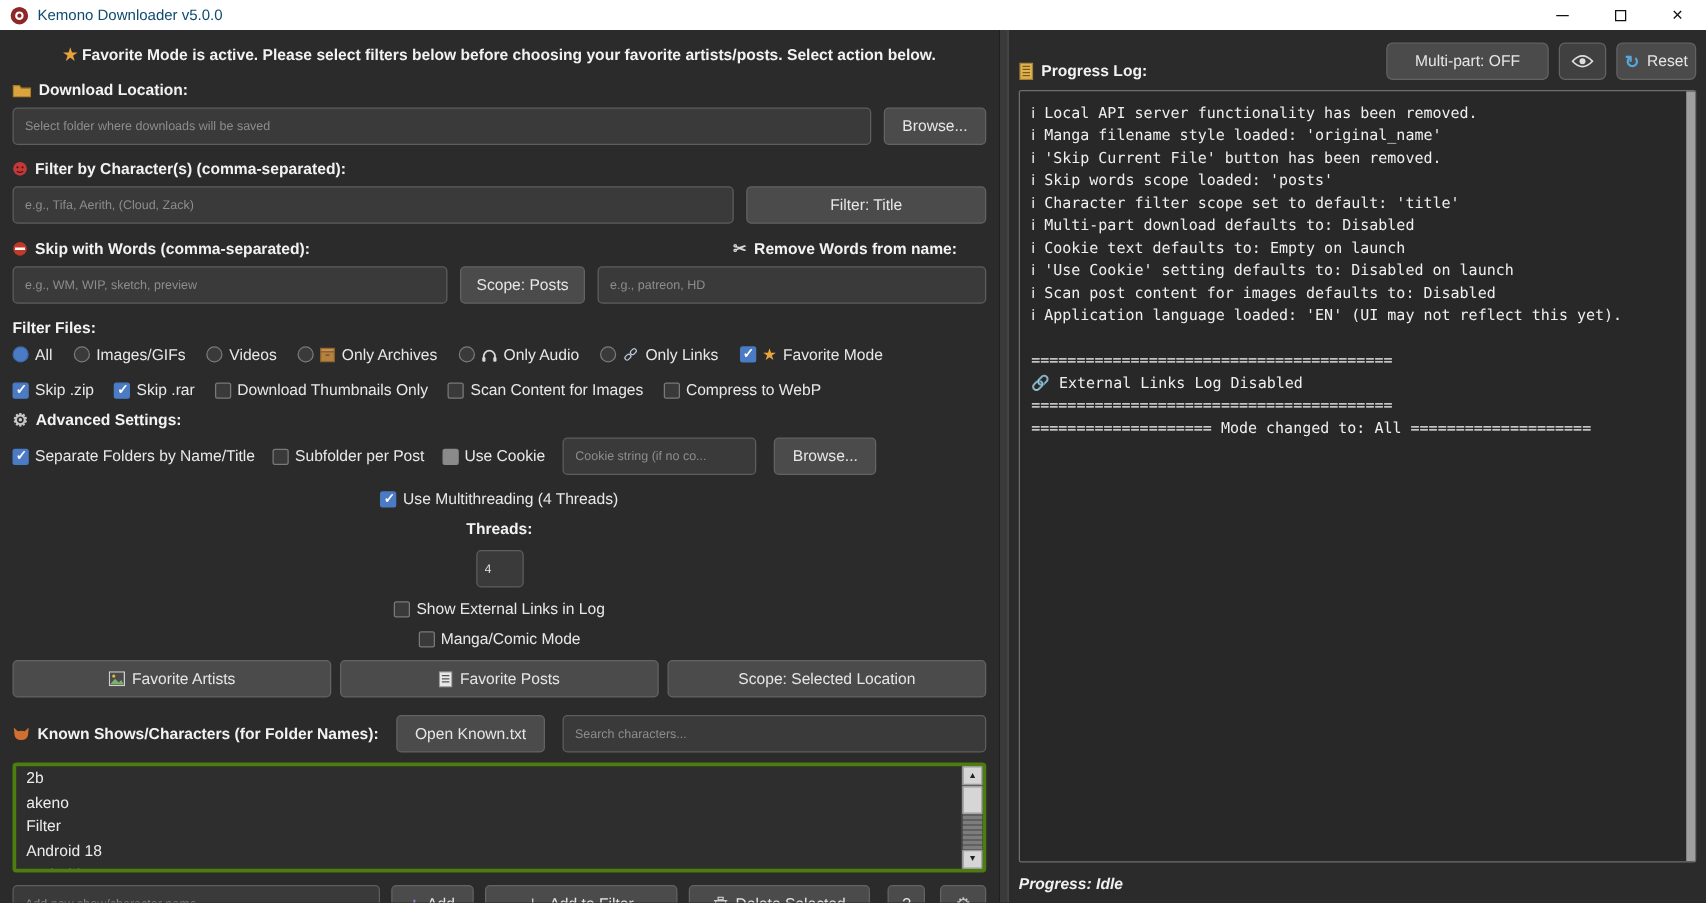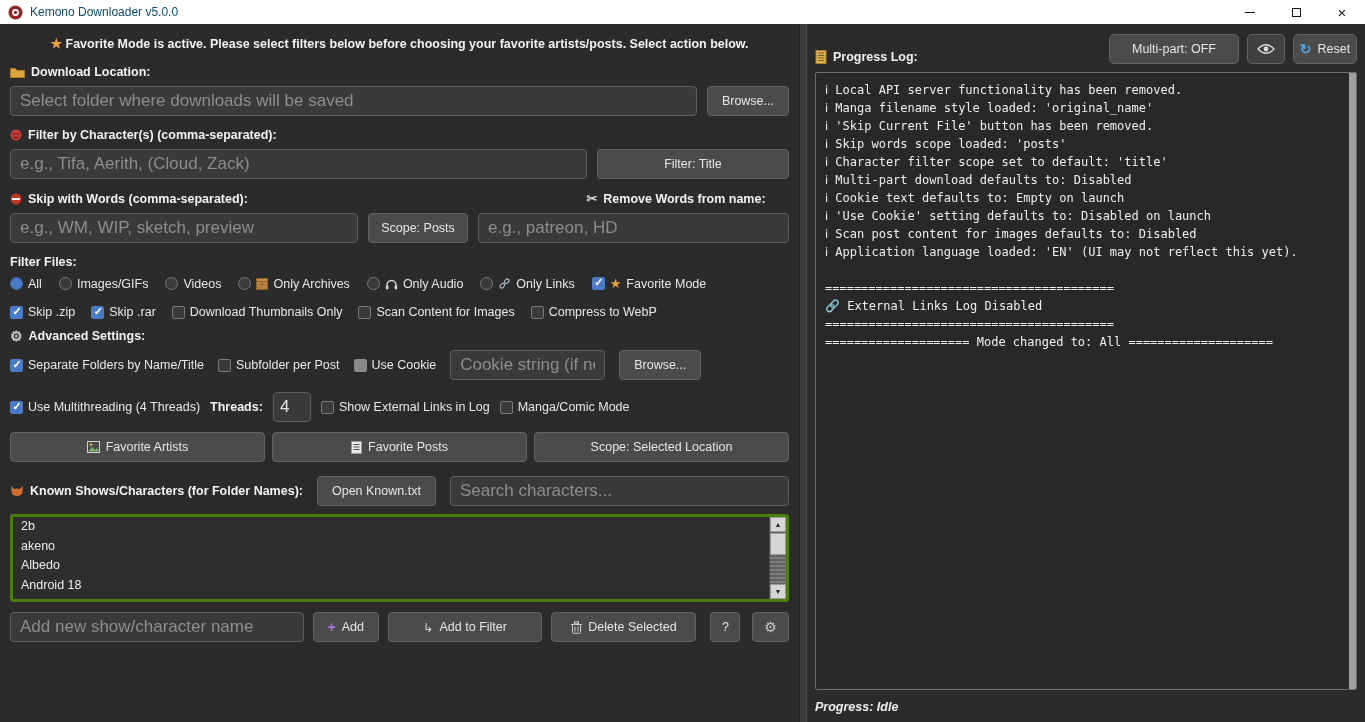--- a/index.html
+++ b/index.html
@@ -18,21 +18,21 @@
   
   .main { display:flex; height:698px; }
   .left { width:799px; padding:6px 10px 8px 10px; }
   .splitter { width:8px; background:#3a3a3a; border-left:1px solid #202020; border-right:1px solid #4b4b4b; }
   .right { flex:1; padding:6px 8px 8px 8px; display:flex; flex-direction:column; }
 
   
   .row { display:flex; align-items:center; gap:10px; }
   .lbl { font-weight:700; color:#f2f2f2; display:flex; align-items:center; gap:6px; }
   input.text { height:30px; background:#3a3a3a; border:1px solid #5e5e5e; border-radius:4px;
-               color:#e0e0e0; padding:0 9px; font-size:17px; font-family:inherit; outline:none; }
+               color:#e0e0e0; padding:0 9px; font-size:10px; font-family:inherit; outline:none; }
   input.text::placeholder { color:#8d8d8d; }
   .btn { height:30px; background:#4b4b4b; border:1px solid #636363; border-radius:4px; color:#e6e6e6;
          font-size:12.5px; font-family:inherit; padding:0 14px; display:inline-flex; align-items:center;
          justify-content:center; gap:6px; white-space:nowrap; cursor:default; }
   .check, .radio-opt { display:inline-flex; align-items:center; gap:5px; color:#e8e8e8; white-space:nowrap; }
   .cb { width:13px; height:13px; border:1px solid #7a7a7a; background:#3a3a3a; border-radius:2px; position:relative; flex:none; }
   .cb.checked { background:#4a7bc4; border-color:#4a7bc4; }
   .cb.checked::after { content:"✓"; position:absolute; top:-2px; left:1.5px; color:#fff; font-size:11px; font-weight:700; }
   .cb.grayed { background:#8a8a8a; border-color:#8a8a8a; }
   .rb { width:13px; height:13px; border-radius:50%; border:1px solid #7a7a7a; background:#3a3a3a; flex:none; }
@@ -270,21 +270,21 @@
       <label class="check">
         <span class="cb grayed"></span>
         <span>Use Cookie</span>
       </label>
       <input class="text" style="width: 155px;" placeholder="Cookie string (if no co...">
       <button class="btn">
         <span>Browse...</span>
       </button>
     </div>
 
-    <div class="row" style="margin-bottom:10px;">
+    <div class="row" style="margin-bottom:10px;flex-direction:column;">
       <label class="check">
         <span class="cb checked"></span>
         <span>Use Multithreading (4 Threads)</span>
       </label>
       <span class="lbl">
         <span>Threads:</span>
       </span>
       <input class="text" style="width: 38px; padding: 0px 6px;" value="4">
       <label class="check">
         <span class="cb"></span>
@@ -347,21 +347,21 @@
         <div class="sb-thumb"></div>
         <div class="sb-btn sb-down">
             <span>▼</span>
           </div>
       </div>
 
         <div class="char-item">2b</div>
 
         <div class="char-item">akeno</div>
 
-        <div class="char-item">Albedo</div>
+        <div class="char-item">Filter</div>
 
         <div class="char-item">Android 18</div>
 
         <div class="char-item">Android 21</div>
       </div>
 
     <div class="row" style="gap:9px;">
       <input class="text" style="width: 296px;" placeholder="Add new show/character name">
       <button class="btn small-btn" style="width:66px">
         <span style="color:#a678d8; font-weight:700; font-size:14px;">+</span>

